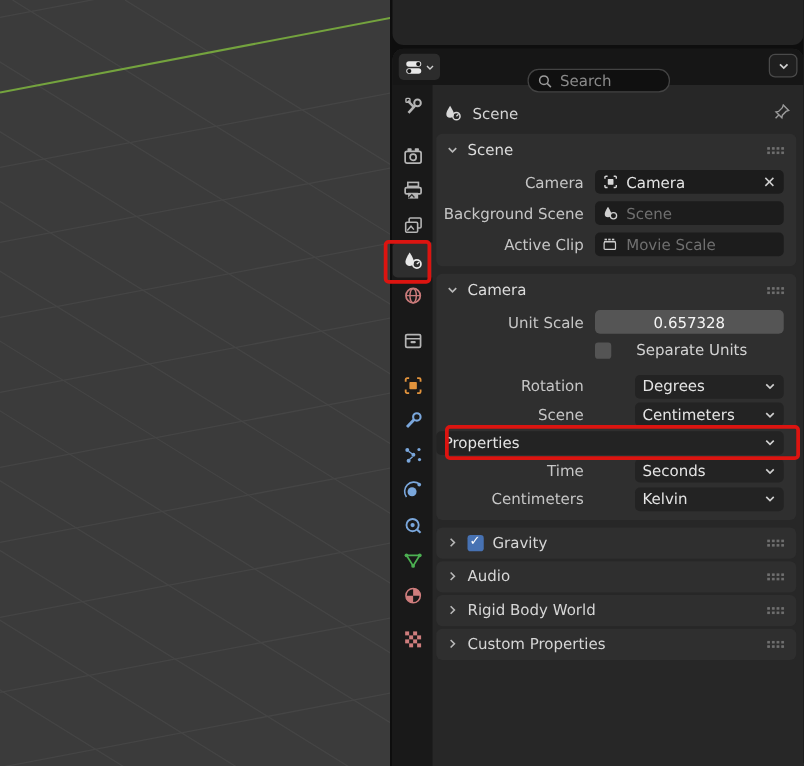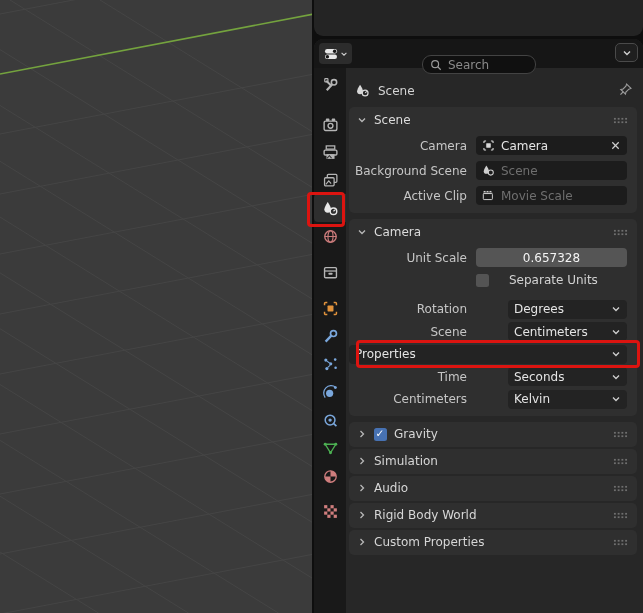--- a/index.html
+++ b/index.html
@@ -409,27 +409,20 @@
                 <path d="M3.5 2 L6.5 5 L3.5 8" fill="none" stroke="#b8b8b8" stroke-width="1.3"></path>
               </svg>
             <span class="cb checked" style="margin-left:7px;"></span>
             <span class="ttl">Gravity</span>
             <span class="dots"></span>
           </div>
           <div class="collapsed-panel">
             <svg width="10" height="10" viewBox="0 0 10 10">
                 <path d="M3.5 2 L6.5 5 L3.5 8" fill="none" stroke="#b8b8b8" stroke-width="1.3"></path>
               </svg>
-            <span class="ttl">Simulation</span>
-            <span class="dots"></span>
-          </div>
-          <div class="collapsed-panel">
-            <svg width="10" height="10" viewBox="0 0 10 10">
-                <path d="M3.5 2 L6.5 5 L3.5 8" fill="none" stroke="#b8b8b8" stroke-width="1.3"></path>
-              </svg>
             <span class="ttl">Audio</span>
             <span class="dots"></span>
           </div>
           <div class="collapsed-panel">
             <svg width="10" height="10" viewBox="0 0 10 10">
                 <path d="M3.5 2 L6.5 5 L3.5 8" fill="none" stroke="#b8b8b8" stroke-width="1.3"></path>
               </svg>
             <span class="ttl">Rigid Body World</span>
             <span class="dots"></span>
           </div>

